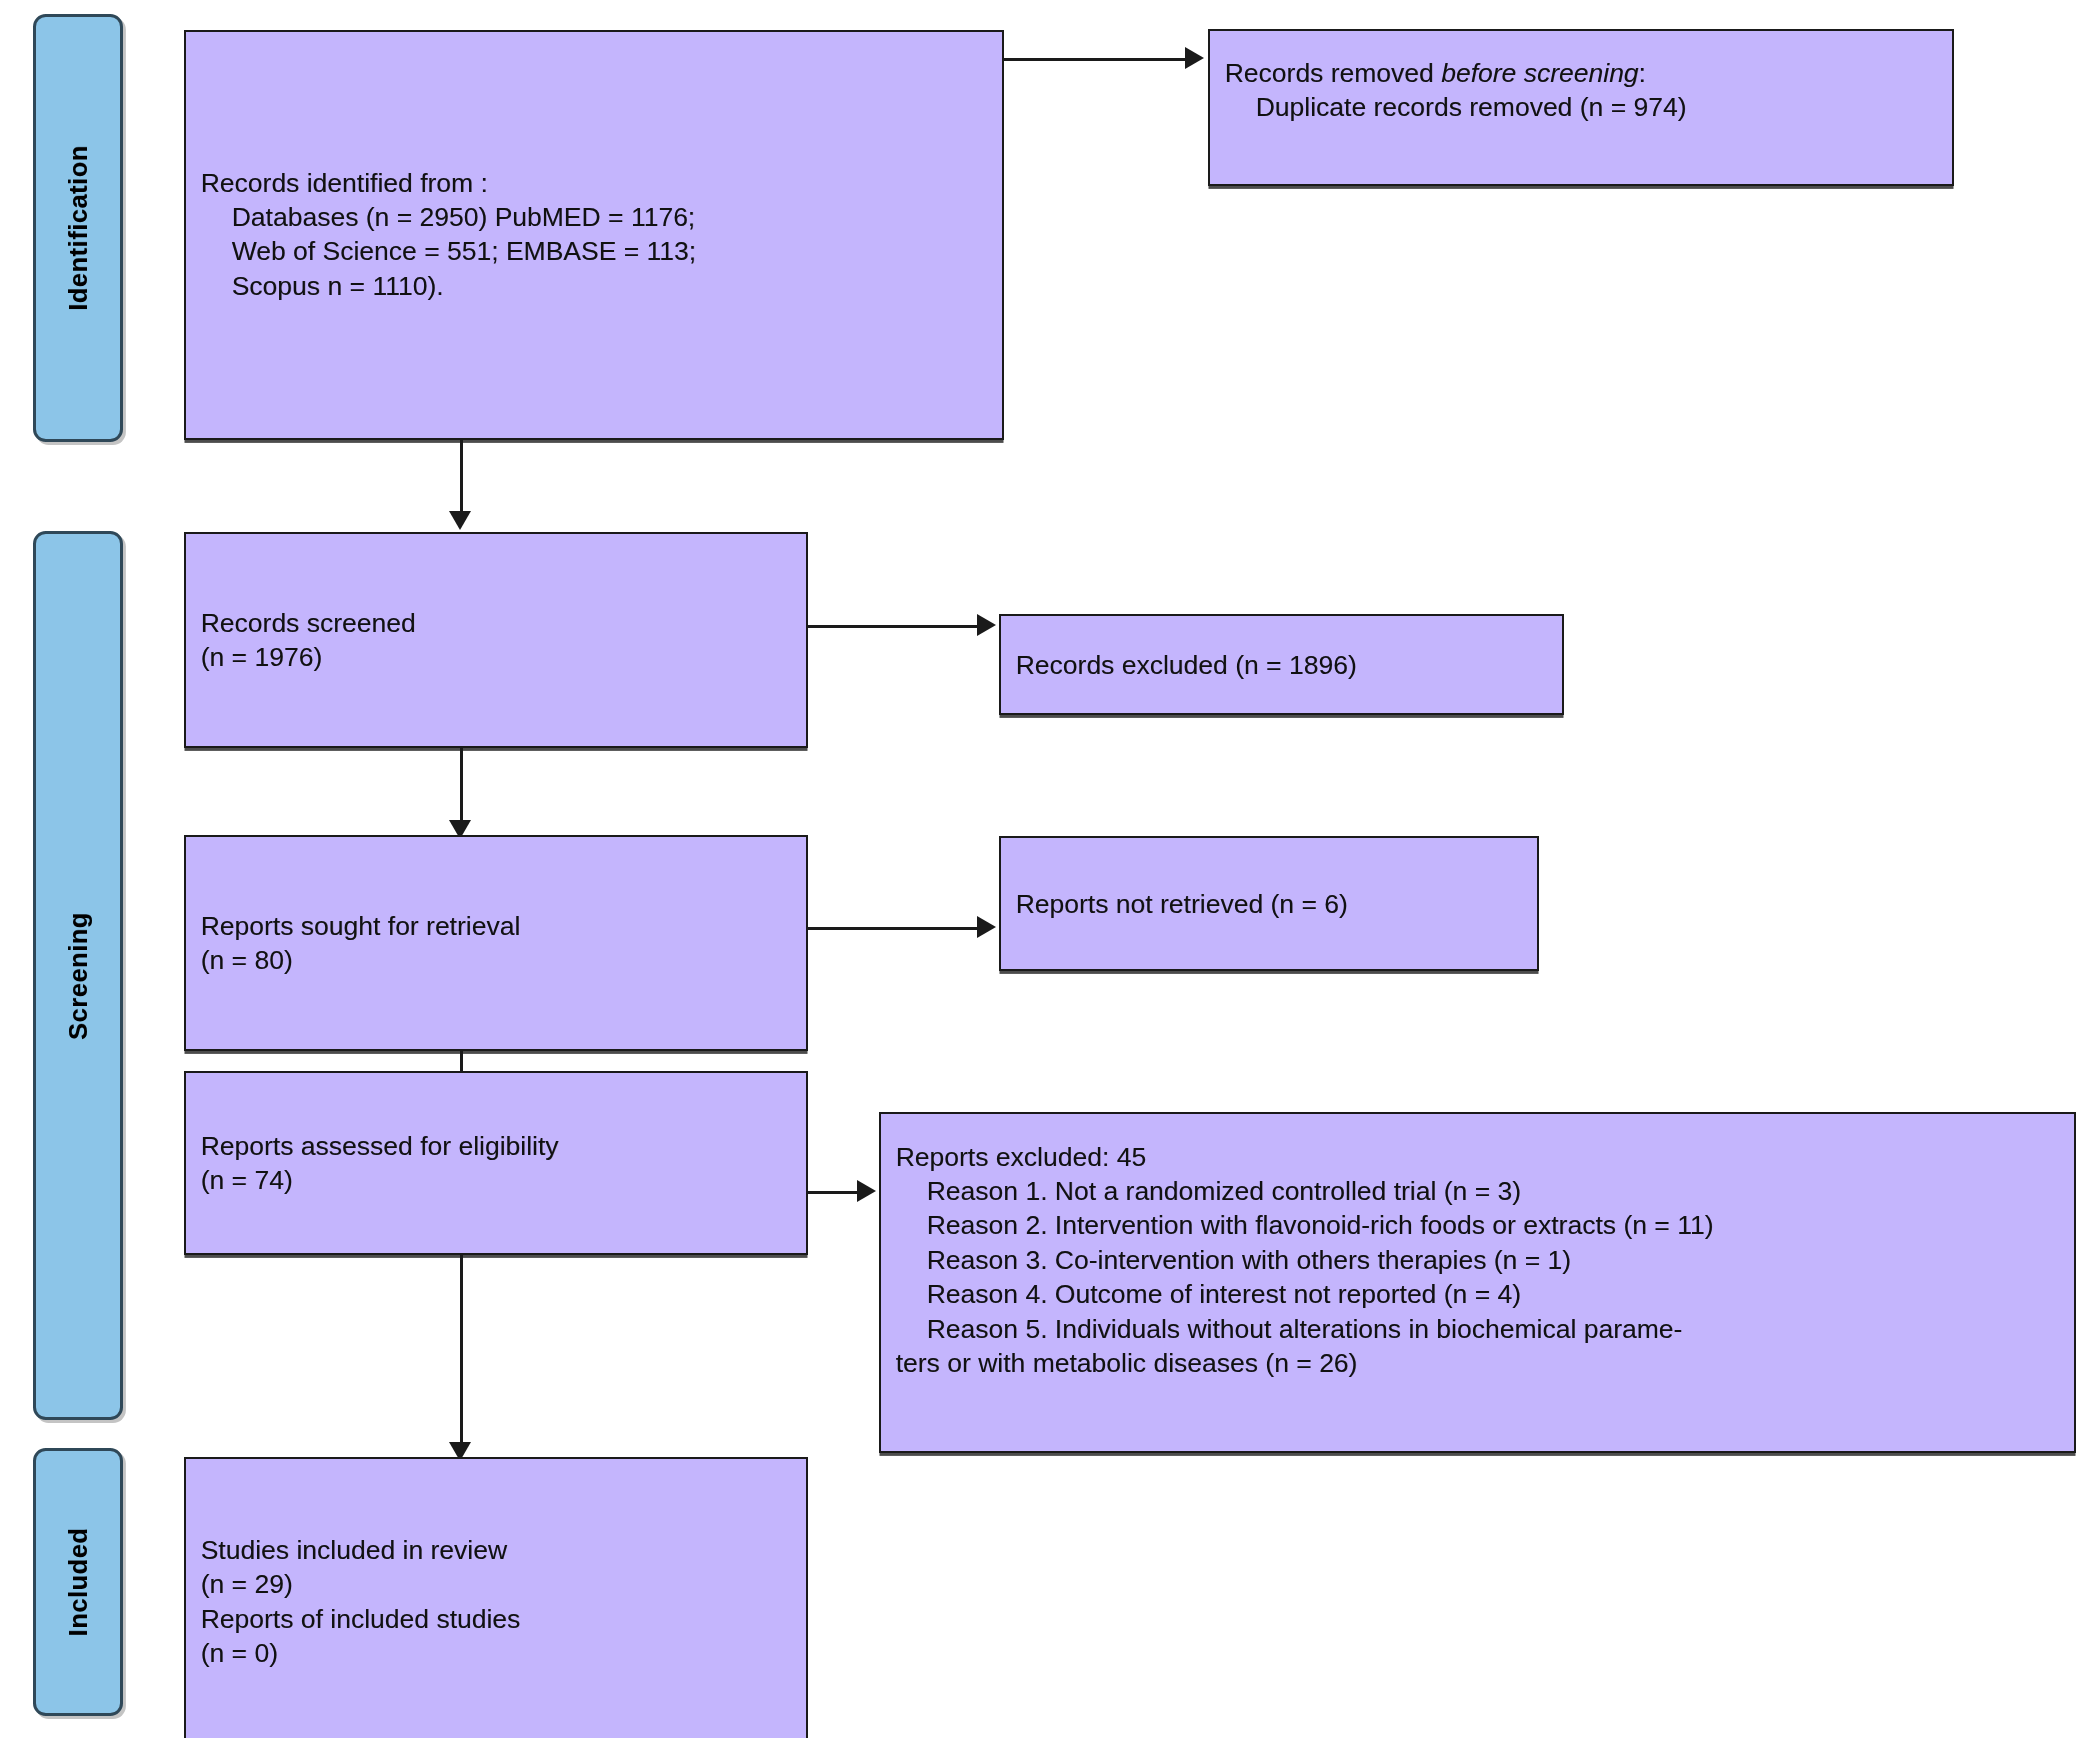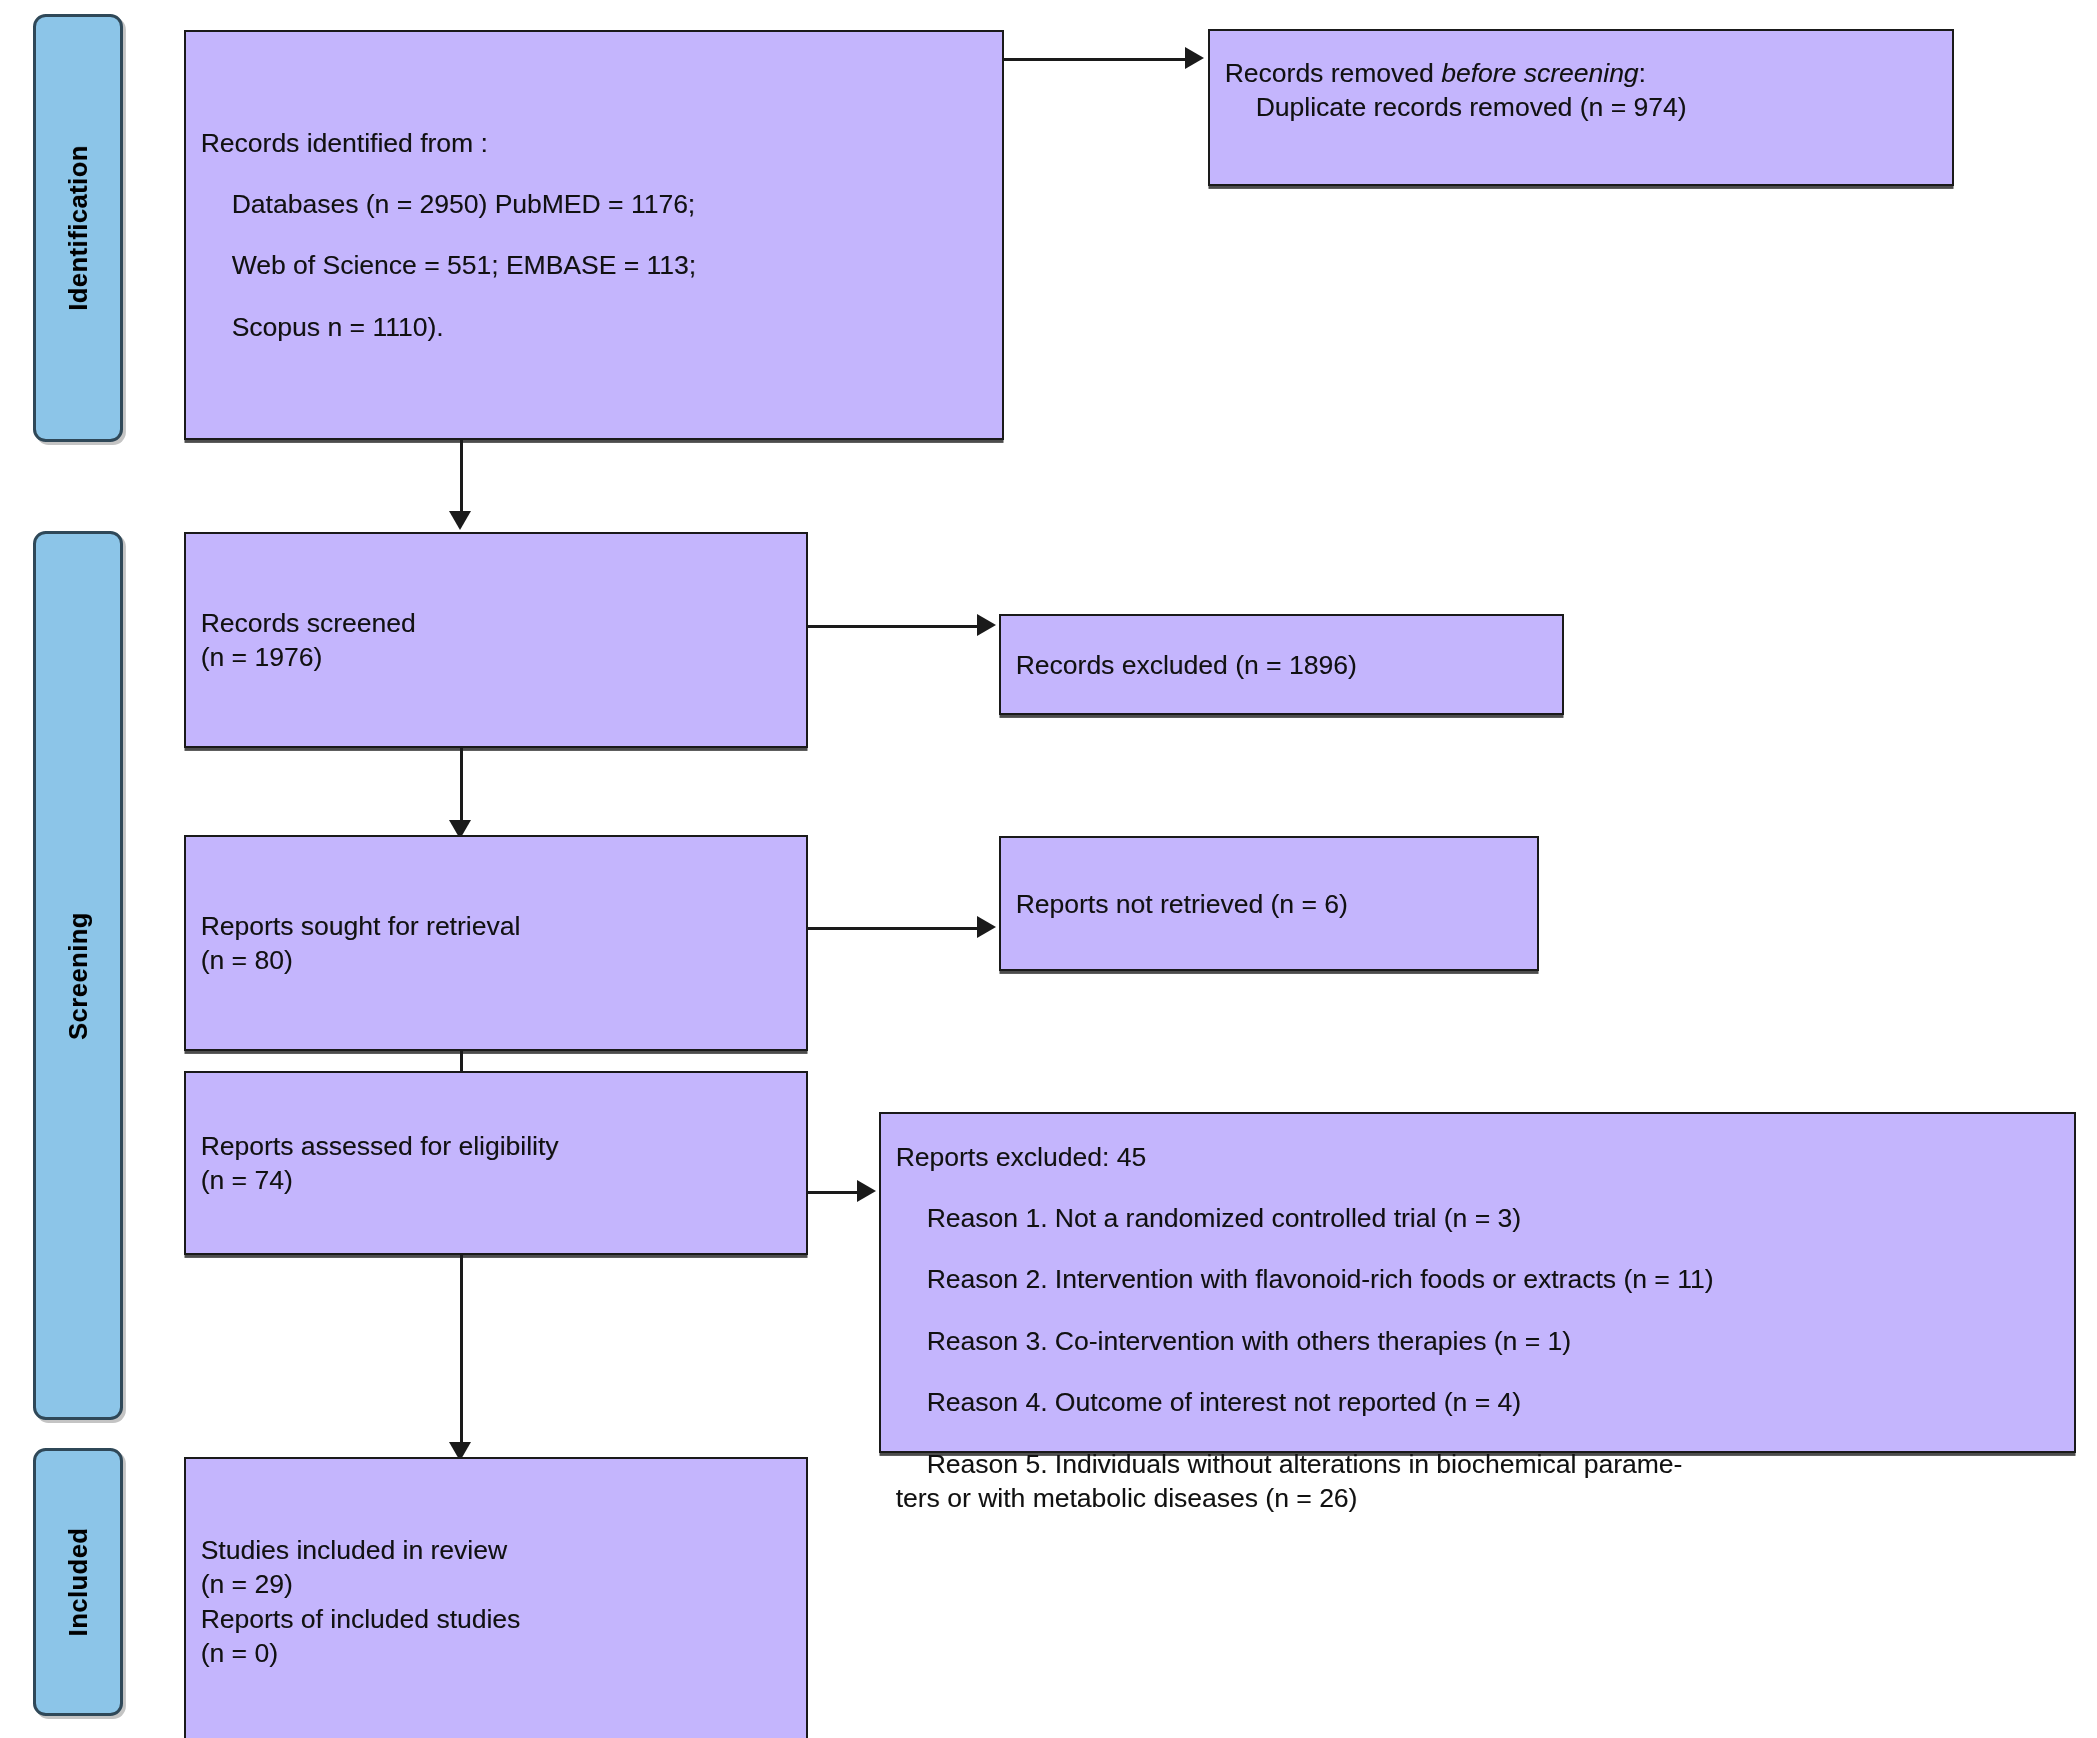--- a/index.html
+++ b/index.html
@@ -61,21 +61,21 @@
     top: 25.5px;
     transform: none;
   }
   .box-line {
     font-size: 26.5px;
     line-height: 1.30;
     white-space: pre-wrap;
     color: #111111;
     text-shadow: 0.3px 0.3px 0 rgba(0,0,0,0.28);
   }
-  .box-line.indent-1 { padding-left: 31px; margin-top: 27px; }
+  .box-line.indent-1 { padding-left: 31px; }
   .box-line.indent-2 { padding-left: 31px; }
   .box-line .ital { font-style: italic; }
 
   
   .vline {
     position: absolute;
     width: 2.5px;
     background: #1a1a1a;
   }
   .hline {

